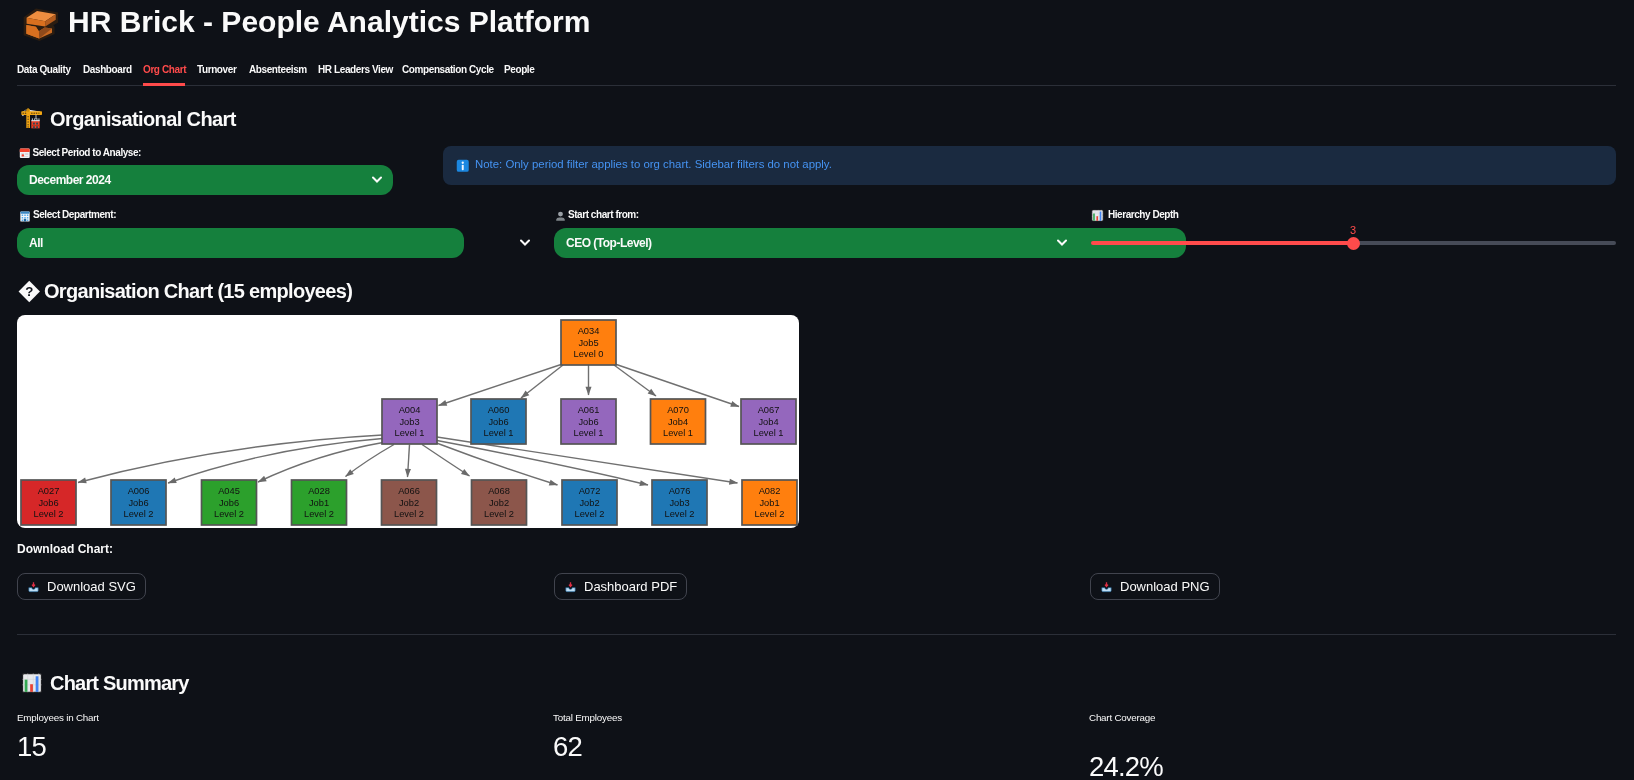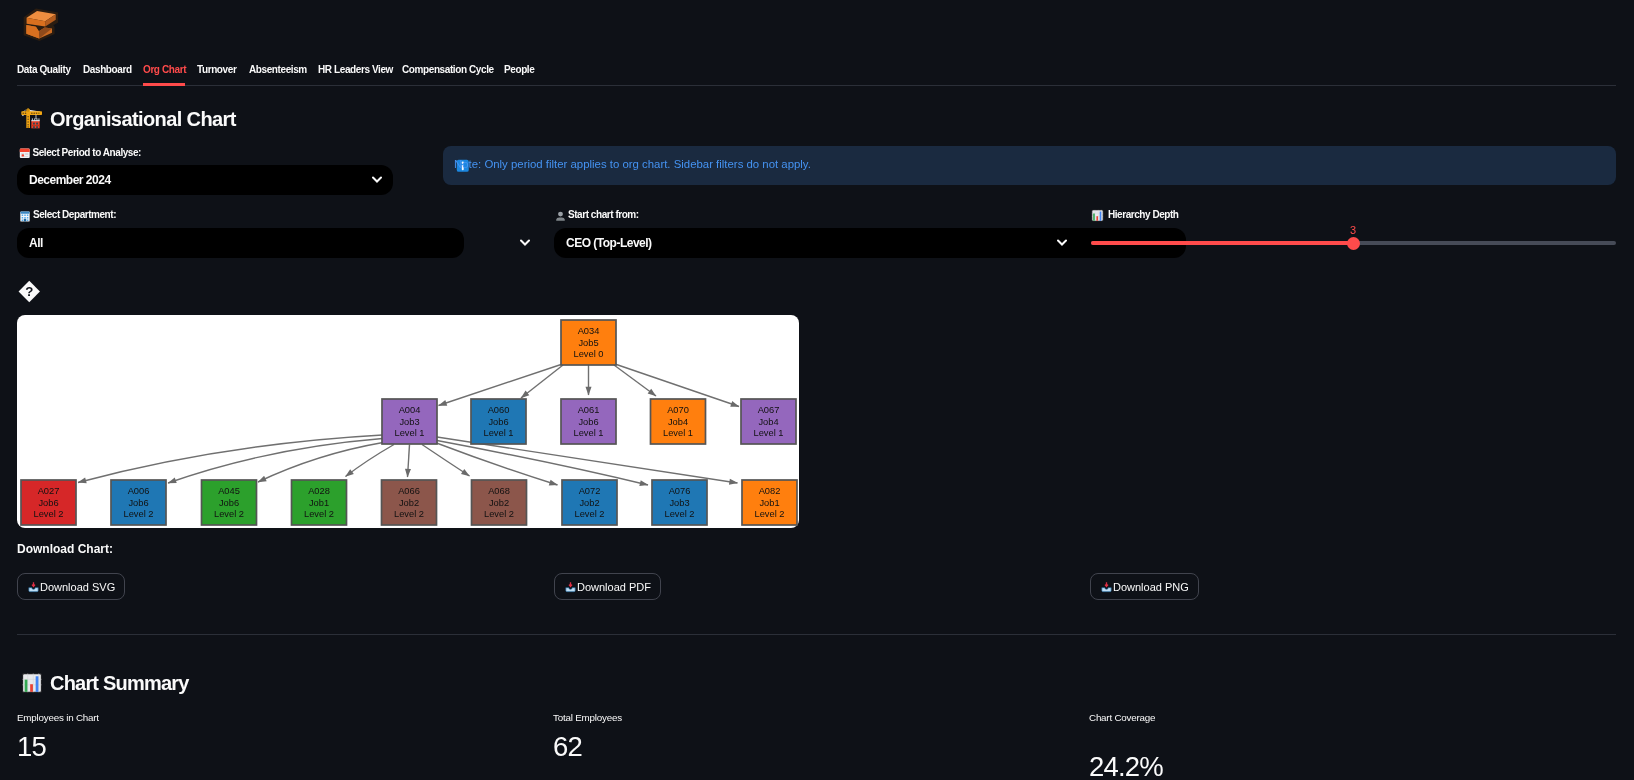--- a/index.html
+++ b/index.html
@@ -1,42 +1,43 @@
 <!DOCTYPE html>
 <html><head>
 <meta charset="utf-8">
 <style>
   * { margin:0; padding:0; box-sizing:border-box; }
   html,body { width:1634px; height:780px; background:#0e1117; overflow:hidden;
     font-family:"Liberation Sans", sans-serif; color:#fafafa; }
   .abs { position:absolute; }
   #page { position:relative; width:1634px; height:780px; }
   .lbl { font-size:10px; font-weight:700; letter-spacing:-0.45px; color:#fafafa; }
-  .selbox { position:absolute; height:30px; background:#000000; border-radius:12px; }
+  .selbox { position:absolute; height:30px; background:#15803d; border-radius:12px; }
   .selbox .txt { position:absolute; left:12px; top:8px; font-size:12px; font-weight:600; letter-spacing:-0.5px; color:#fafafa; }
   .chev { position:absolute; top:11px; width:10px; height:8px; }
   .btn { position:absolute; height:27px; border:1px solid #41444e; border-radius:8px;
     background:#0e1117; display:flex; align-items:center; padding:0 9px; }
-  .btn span { font-size:11px; color:#fafafa; margin-left:0; }
+  .btn span { font-size:13px; color:#fafafa; margin-left:7px; }
   .metric-l { position:absolute; font-size:9.8px; letter-spacing:-0.2px; color:#fafafa; }
   .metric-v { position:absolute; font-size:27.5px; letter-spacing:-0.8px; color:#fafafa; }
 </style>
 </head>
 <body>
 <div id="page">
 
   <svg class="abs" style="left:18.5px;top:1.5px" width="42" height="42" viewBox="0 0 36 36" id="brick">
 <path d="M4 13 L14.5 5.5 L33.5 9 L33.5 17.5 L29.5 20 L30.5 21.5 L30.5 27.5 L17.5 33.5 L4 28.5 Z" fill="#2b1d11"></path>
 <path d="M6.5 13.5 L15.5 7.8 L31.5 10.5 L22.5 16.5 Z" fill="#ee8e40"></path>
 <path d="M22.5 16.5 L31.5 10.5 L31.5 15.2 L22.5 21 Z" fill="#b35c1e"></path>
 <path d="M6.5 13.5 L22.5 16.5 L22.5 21 L6.5 18.7 Z" fill="#d9701f"></path>
 <path d="M6.3 19.8 L14.5 21.2 L17 25 L22 21.8 L28.3 22.8 L28.3 26.3 L17.3 31.3 L6.3 27.2 Z" fill="#c96a22"></path>
 <path d="M17 25 L22 21.8 L28.3 22.8 L17.3 31.3 Z" fill="#8e4a1b"></path>
 <path d="M6.3 19.8 L14.5 21.2 L17 25 L17.3 31.3 L6.3 27.2 Z" fill="#d9701f"></path>
 </svg>
+  <div class="abs" style="left:68px;top:5px;font-size:30px;font-weight:700;letter-spacing:0px;">HR Brick - People Analytics Platform</div>
 
   <div class="abs" style="top:64px;left:0;width:1556px;height:16px;font-size:10px;font-weight:600;letter-spacing:-0.4px;">
     <span class="abs" style="left:17px">Data Quality</span>
     <span class="abs" style="left:83px">Dashboard</span>
     <span class="abs" style="left:143px;color:#ff4b4b">Org Chart</span>
     <span class="abs" style="left:197px">Turnover</span>
     <span class="abs" style="left:249px">Absenteeism</span>
     <span class="abs" style="left:318px">HR Leaders View</span>
     <span class="abs" style="left:402px">Compensation Cycle</span>
     <span class="abs" style="left:504px">People</span>
@@ -95,21 +96,21 @@
     <svg class="chev" style="left:355px;" viewBox="0 0 10 8">
         <path d="M1 1.5 L5 5.5 L9 1.5" stroke="#fafafa" stroke-width="2" fill="none" stroke-linecap="round"></path>
       </svg>
   </div>
   <div class="abs" style="left:443px;top:146px;width:1173px;height:39px;background:#1a2a40;border-radius:8px;"></div>
   <svg class="abs" style="left:456px;top:158.5px" width="13.5" height="13.5" viewBox="0 0 36 36" id="info">
 <rect x="2" y="2" width="32" height="32" rx="5" fill="#1b87e0"></rect>
 <circle cx="18" cy="10" r="3.1" fill="#eef6ff"></circle>
 <rect x="15.4" y="15" width="5.2" height="15" rx="2.6" fill="#eef6ff"></rect>
 </svg>
-  <div class="abs" style="left:454px;top:158px;font-size:11.4px;color:#4593f2;">Note: Only period filter applies to org chart. Sidebar filters do not apply.</div>
+  <div class="abs" style="left:475px;top:158px;font-size:11.4px;color:#4593f2;">Note: Only period filter applies to org chart. Sidebar filters do not apply.</div>
 
   <svg class="abs" style="left:18.5px;top:209.5px" width="12" height="13" viewBox="0 0 36 36" id="office">
 <rect x="4" y="3" width="28" height="30" rx="2.5" fill="#f5f8fa"></rect>
 <rect x="4" y="3" width="28" height="6.5" rx="2.5" fill="#3b88c3"></rect>
 <rect x="8" y="12" width="4.5" height="4.5" fill="#55acee"></rect>
       <rect x="15.8" y="12" width="4.5" height="4.5" fill="#55acee"></rect>
       <rect x="23.5" y="12" width="4.5" height="4.5" fill="#55acee"></rect>
 <rect x="8" y="19.5" width="4.5" height="4.5" fill="#55acee"></rect>
       <rect x="15.8" y="19.5" width="4.5" height="4.5" fill="#55acee"></rect>
       <rect x="23.5" y="19.5" width="4.5" height="4.5" fill="#55acee"></rect>
@@ -147,20 +148,21 @@
   <div class="abs lbl" style="left:1108px;top:209px;">Hierarchy Depth</div>
   <div class="abs" style="left:1091px;top:241px;width:525px;height:4px;border-radius:2px;background:#464b57;"></div>
   <div class="abs" style="left:1091px;top:241px;width:262px;height:4px;border-radius:2px;background:#ff4b4b;"></div>
   <div class="abs" style="left:1347px;top:236.5px;width:13px;height:13px;border-radius:50%;background:#ff4b4b;"></div>
   <div class="abs" style="left:1343px;top:224px;width:20px;text-align:center;font-size:11px;color:#ff4b4b;">3</div>
 
   <svg class="abs" style="left:17.5px;top:279.5px" width="22.5" height="23" viewBox="0 0 22 22" id="tofu">
 <rect x="3.6" y="3.6" width="14.8" height="14.8" transform="rotate(45 11 11)" fill="#fafafa"></rect>
 <text x="11" y="15.4" font-size="13" font-weight="bold" text-anchor="middle" fill="#10131a" font-family="Liberation Sans">?</text>
 </svg>
+  <div class="abs" style="left:44px;top:280px;font-size:20px;font-weight:700;letter-spacing:-0.7px;">Organisation Chart (15 employees)</div>
 
   <div class="abs" style="left:17px;top:315px;width:782px;height:213px;background:#ffffff;border-radius:8px;"></div>
   <svg class="abs" style="left:17px;top:315px" width="782" height="213" viewBox="0 0 782 213" id="orgchart">
 <defs>
         <marker id="ah" markerWidth="10" markerHeight="8" refX="8.6" refY="3.5" orient="auto" markerUnits="userSpaceOnUse">
           <path d="M0.4,0.5 L9,3.5 L0.4,6.5 Z" fill="#6a6a6a"></path>
         </marker>
       </defs>
 <line x1="544" y1="49.5" x2="421.5" y2="90.5" stroke="#707070" stroke-width="1.4" marker-end="url(#ah)"></line>
 <line x1="546" y1="50" x2="504" y2="83" stroke="#707070" stroke-width="1.4" marker-end="url(#ah)"></line>
@@ -274,21 +276,21 @@
 <path d="M18 4 v12 M13.5 11 L18 16.5 L22.5 11" stroke="#dd2e44" stroke-width="4" fill="none"></path>
 <path d="M4 20 h9 a5 5 0 0 0 10 0 h9 v9 a3 3 0 0 1 -3 3 H7 a3 3 0 0 1 -3-3 Z" fill="#bdddf4" stroke="#226699" stroke-width="2"></path>
 </svg>
       <span>Download SVG</span>
   </div>
   <div class="btn" style="left:554px;top:573px;">
     <svg width="13" height="12" viewBox="0 0 36 36" class="tray">
 <path d="M18 4 v12 M13.5 11 L18 16.5 L22.5 11" stroke="#dd2e44" stroke-width="4" fill="none"></path>
 <path d="M4 20 h9 a5 5 0 0 0 10 0 h9 v9 a3 3 0 0 1 -3 3 H7 a3 3 0 0 1 -3-3 Z" fill="#bdddf4" stroke="#226699" stroke-width="2"></path>
 </svg>
-      <span>Download PDF</span>
+      <span>Dashboard PDF</span>
   </div>
   <div class="btn" style="left:1090px;top:573px;">
     <svg width="13" height="12" viewBox="0 0 36 36" class="tray">
 <path d="M18 4 v12 M13.5 11 L18 16.5 L22.5 11" stroke="#dd2e44" stroke-width="4" fill="none"></path>
 <path d="M4 20 h9 a5 5 0 0 0 10 0 h9 v9 a3 3 0 0 1 -3 3 H7 a3 3 0 0 1 -3-3 Z" fill="#bdddf4" stroke="#226699" stroke-width="2"></path>
 </svg>
       <span>Download PNG</span>
   </div>
 
   <div class="abs" style="left:17px;top:634px;width:1599px;height:1px;background:#2b2f38;"></div>

